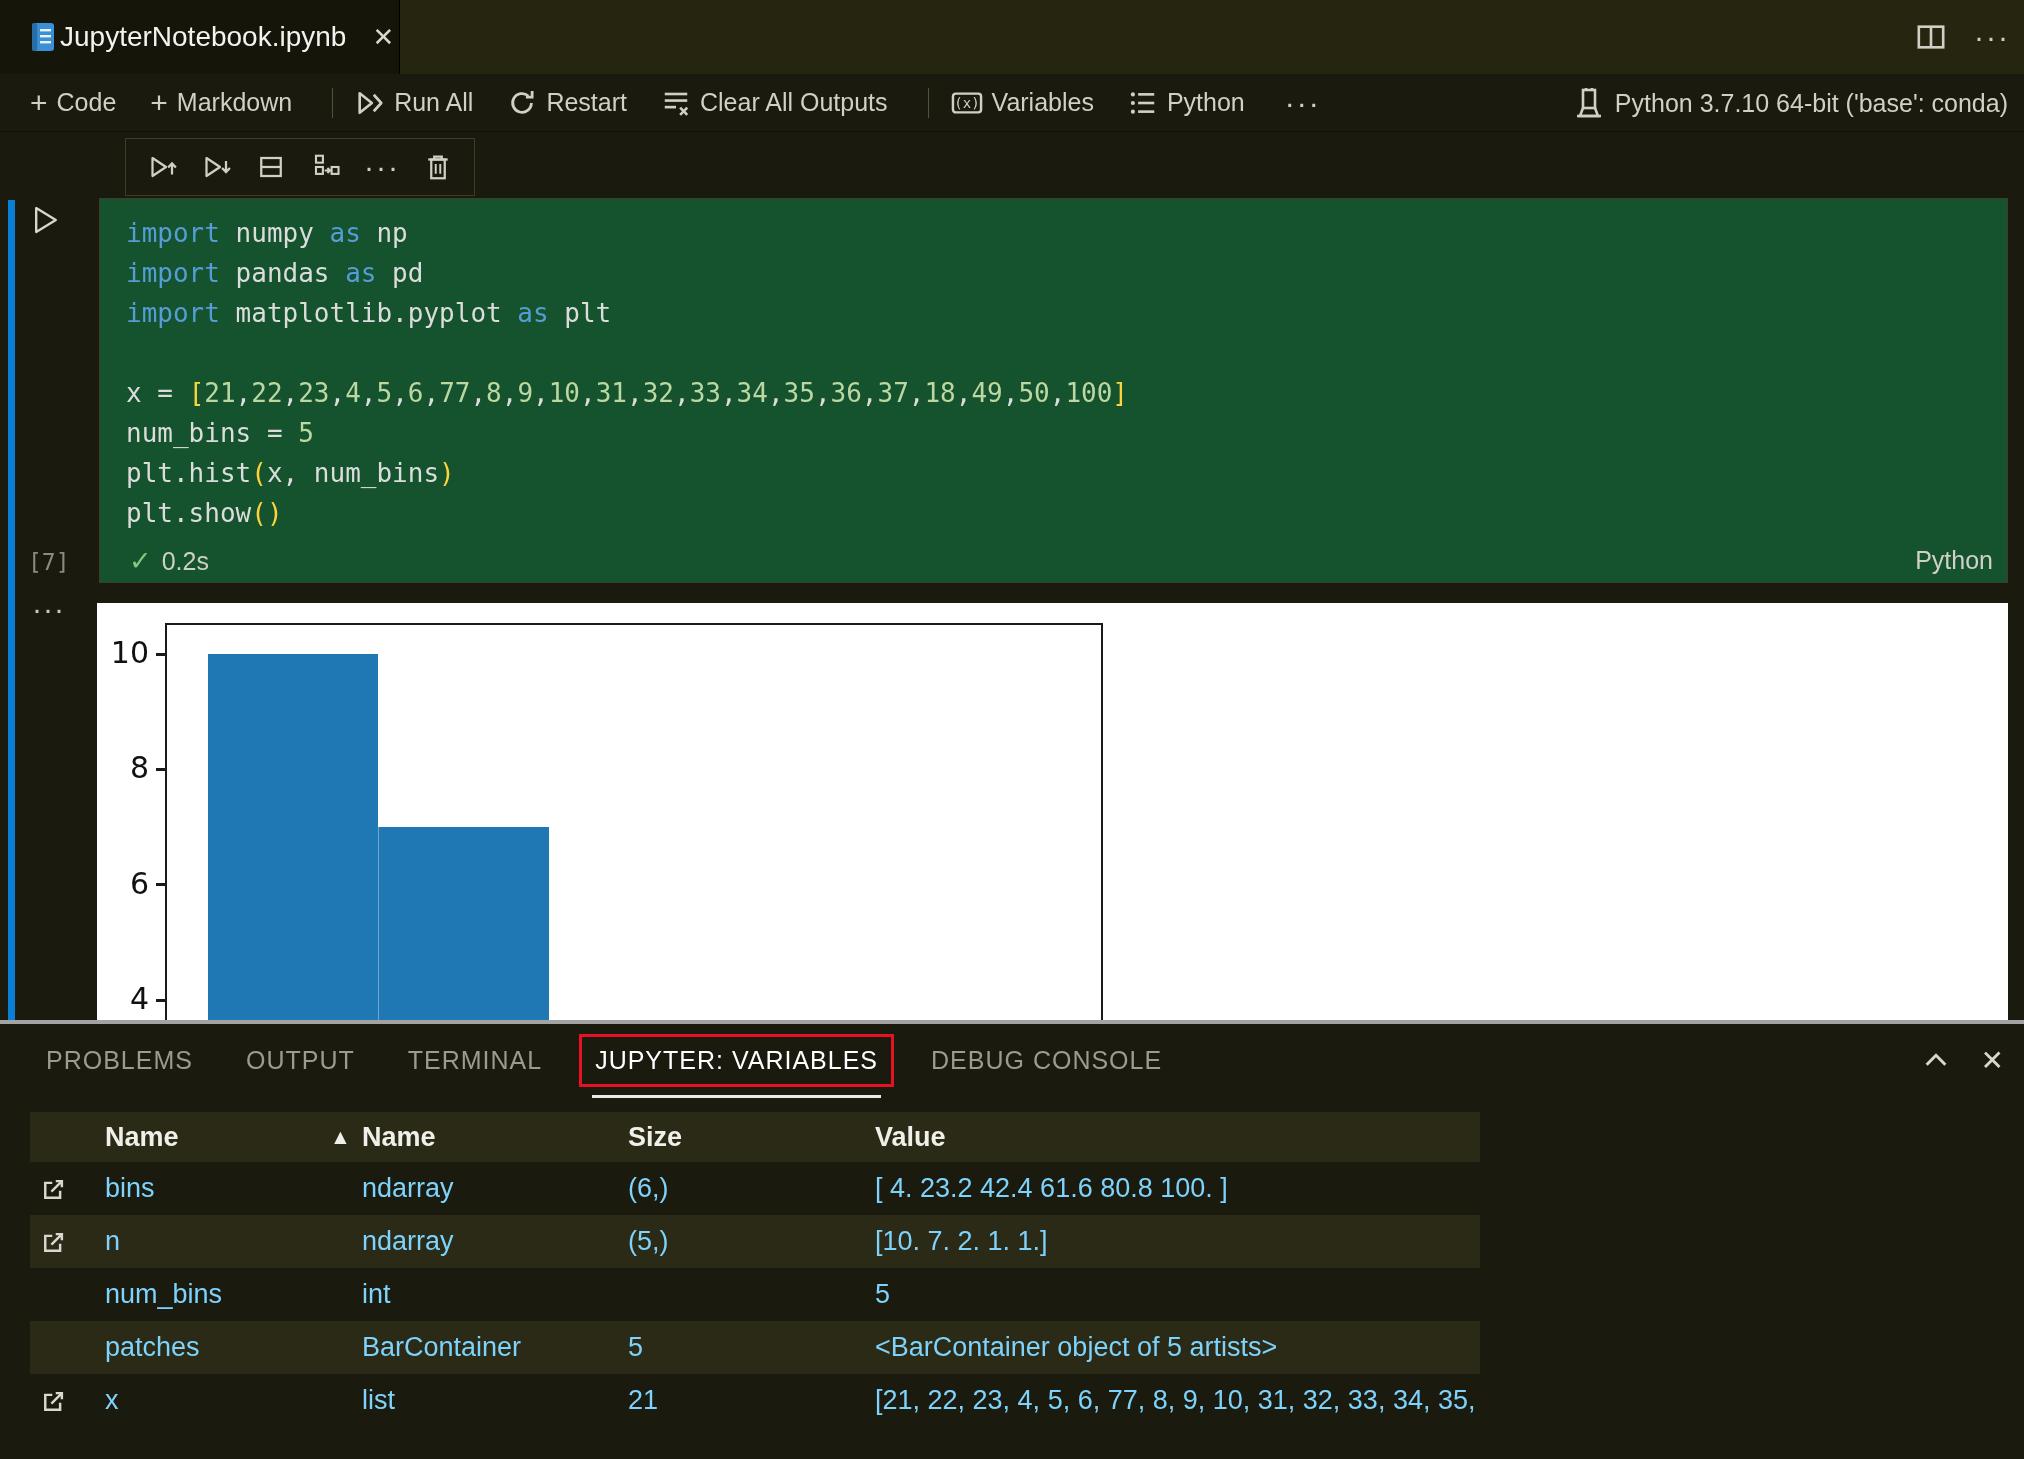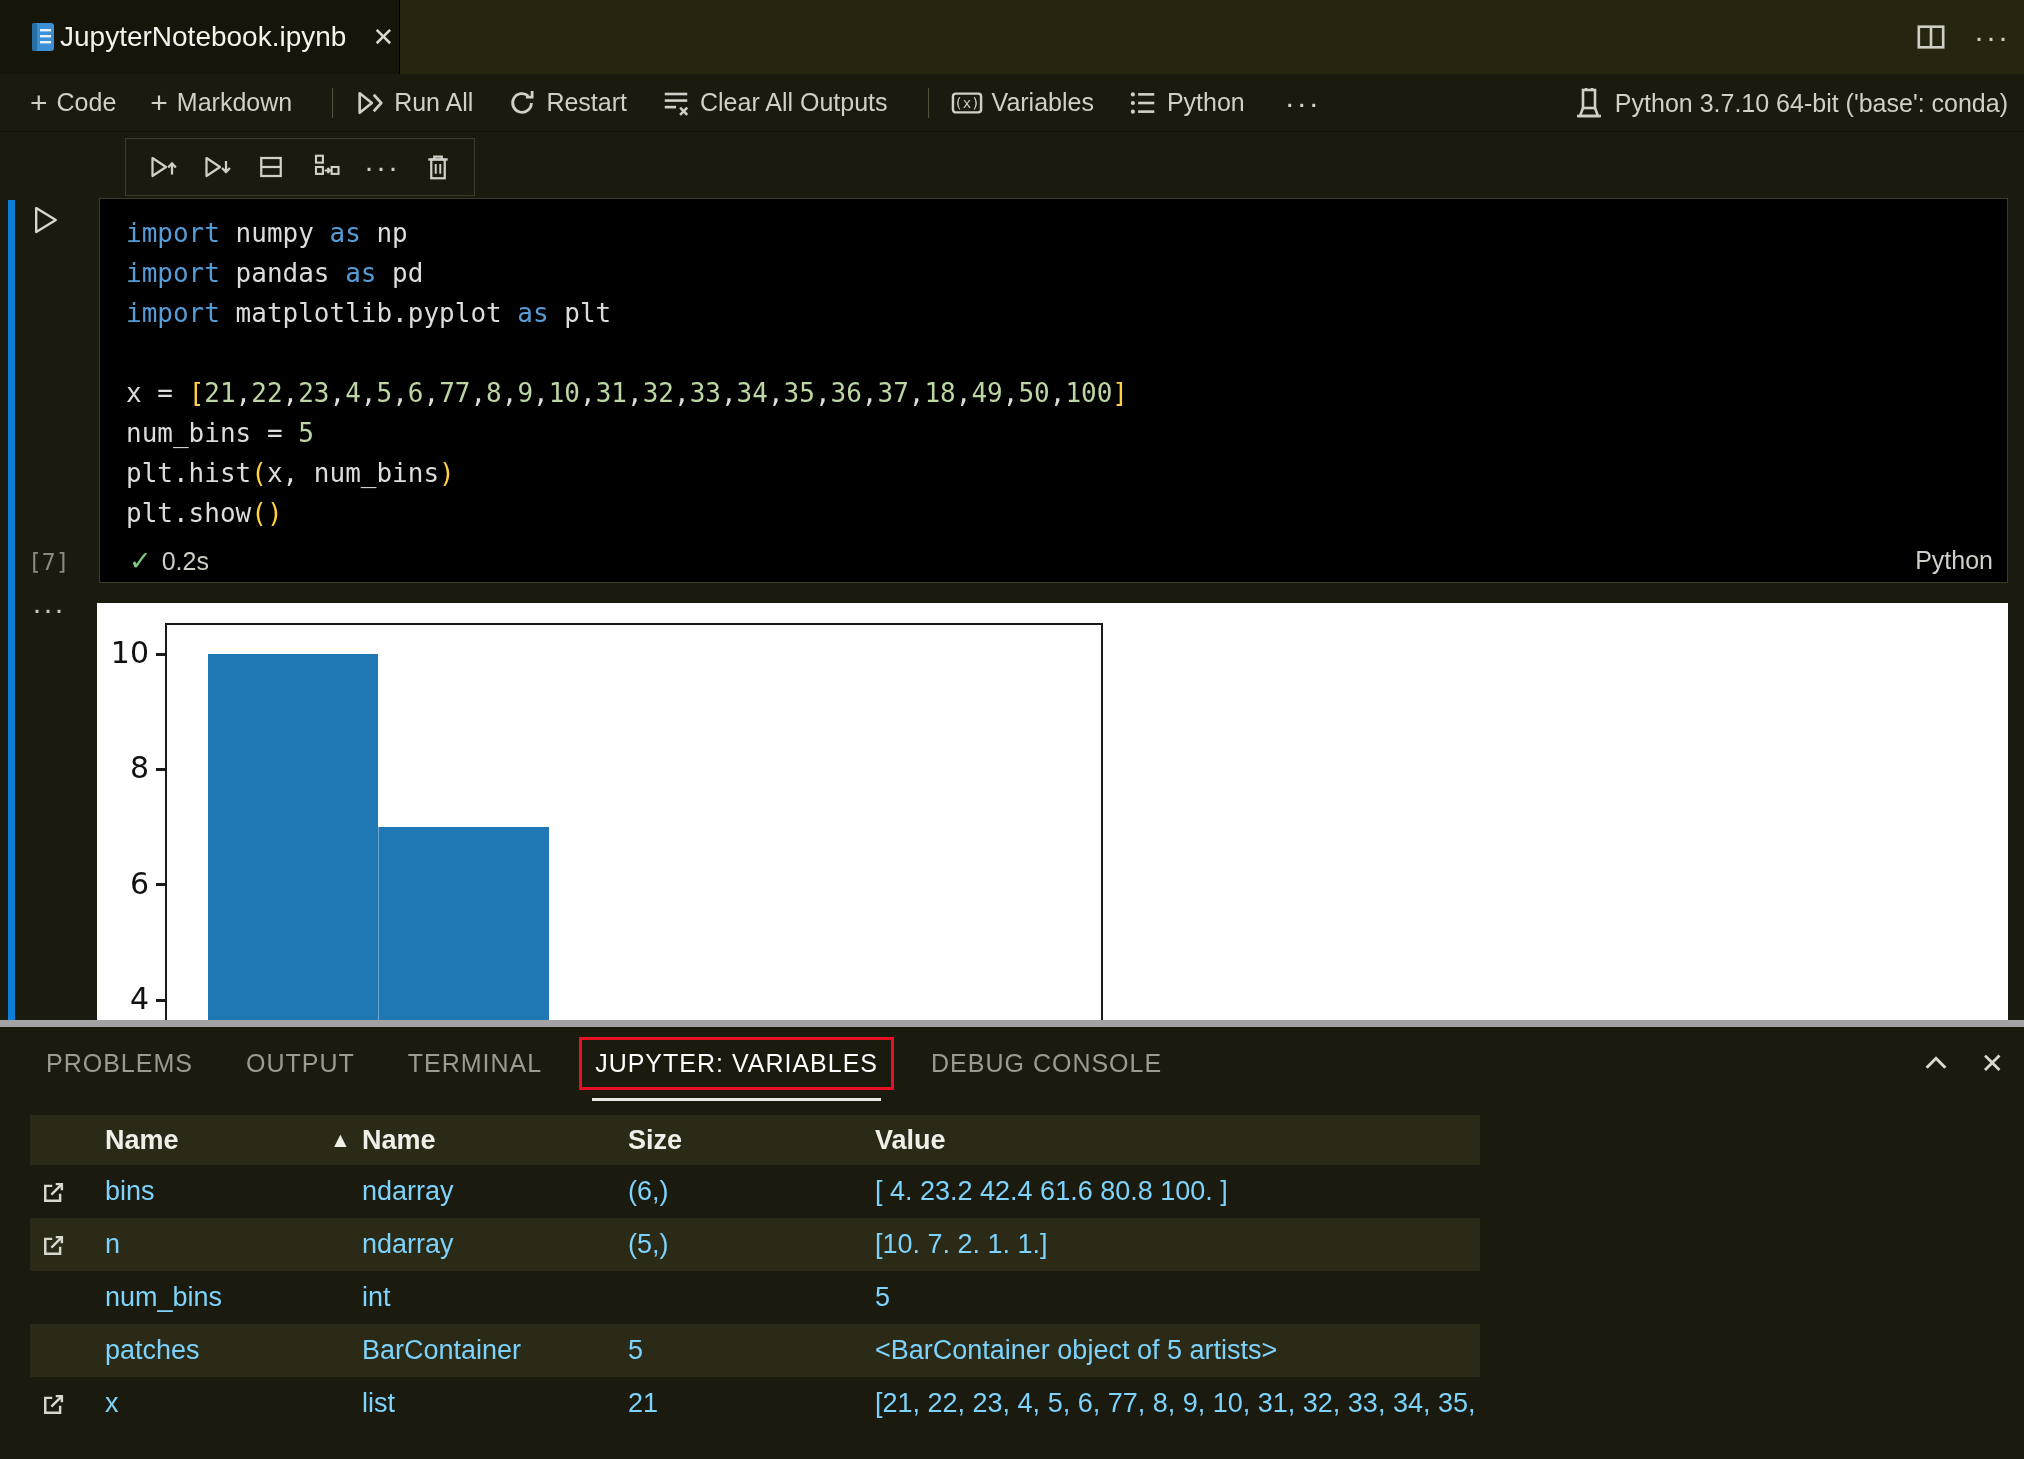--- a/index.html
+++ b/index.html
@@ -27,21 +27,21 @@
   .kernel{position:absolute;right:16px;top:74px;height:58px;display:flex;align-items:center;gap:12px;
           font-size:25px;color:#d0d0c8;cursor:pointer;}
 
   
   .cell-toolbar{left:125px;top:138px;width:350px;height:58px;background:#1b1a0f;
                 border:1px solid #3e3c28;box-sizing:border-box;display:flex;align-items:center;
                 justify-content:space-around;padding:0 10px;}
   .ct-btn{cursor:pointer;display:flex;align-items:center;color:#d0d0c8;}
   .focus-bar{left:8px;top:200px;width:7px;height:820px;background:#0b7fd8;}
   .gutter-run{left:32px;top:204px;cursor:pointer;}
-  .cellbox{left:99px;top:198px;width:1909px;height:385px;background:#000000;
+  .cellbox{left:99px;top:198px;width:1909px;height:385px;background:#14532d;
            border:1px solid #3e3c28;box-sizing:border-box;}
   .code{position:absolute;left:26px;top:14px;font-family:"DejaVu Sans Mono",monospace;
         font-size:26px;line-height:40px;white-space:pre;cursor:text;}
   .code-line{height:40px;}
   .tok-kw{color:#569cd6;}
   .tok-pl{color:#dcdcdc;}
   .tok-nu{color:#bdd7a3;}
   .tok-br{color:#ffd23e;}
   .cell-status{position:absolute;left:0;right:0;bottom:0;height:42px;display:flex;align-items:center;}
   .check{color:#7fc97f;font-size:27px;margin-left:29px;}
@@ -53,21 +53,21 @@
   
   .output{left:97px;top:603px;width:1911px;height:417px;background:#ffffff;overflow:hidden;}
   .axframe{position:absolute;left:68px;top:20px;width:938px;height:580px;border:2px solid #1a1a1a;
            box-sizing:border-box;}
   .hbar{position:absolute;background:#1f77b4;}
   .tick-label{position:absolute;width:46px;text-align:right;font-family:"DejaVu Sans",sans-serif;
               font-size:30px;color:#111;}
   .tick-mark{position:absolute;width:9px;height:3px;background:#1a1a1a;}
 
   
-  .panel{left:0;top:1020px;width:2024px;height:439px;background:#1b1a0f;border-top:7px solid #a3a3a3;
+  .panel{left:0;top:1020px;width:2024px;height:439px;background:#1b1a0f;border-top:4px solid #a3a3a3;
          box-sizing:border-box;}
   .ptabs{position:absolute;left:46px;top:0;height:72px;display:flex;align-items:center;gap:53px;}
   .ptab{font-size:25px;letter-spacing:1px;color:#9b9b90;cursor:pointer;white-space:nowrap;}
   .ptab-active-wrap{position:relative;border:3px solid #e81123;padding:9px 13px;margin:0 -16px;}
   .ptab-active{color:#ffffff;}
   .ptab-active-wrap::after{content:"";position:absolute;left:10px;right:10px;bottom:-14px;height:3px;
                            background:#e8e8e4;}
   .pactions{position:absolute;right:20px;top:0;height:72px;display:flex;align-items:center;gap:30px;
             color:#d8d8d0;}
   .pclose{font-size:28px;cursor:pointer;}

